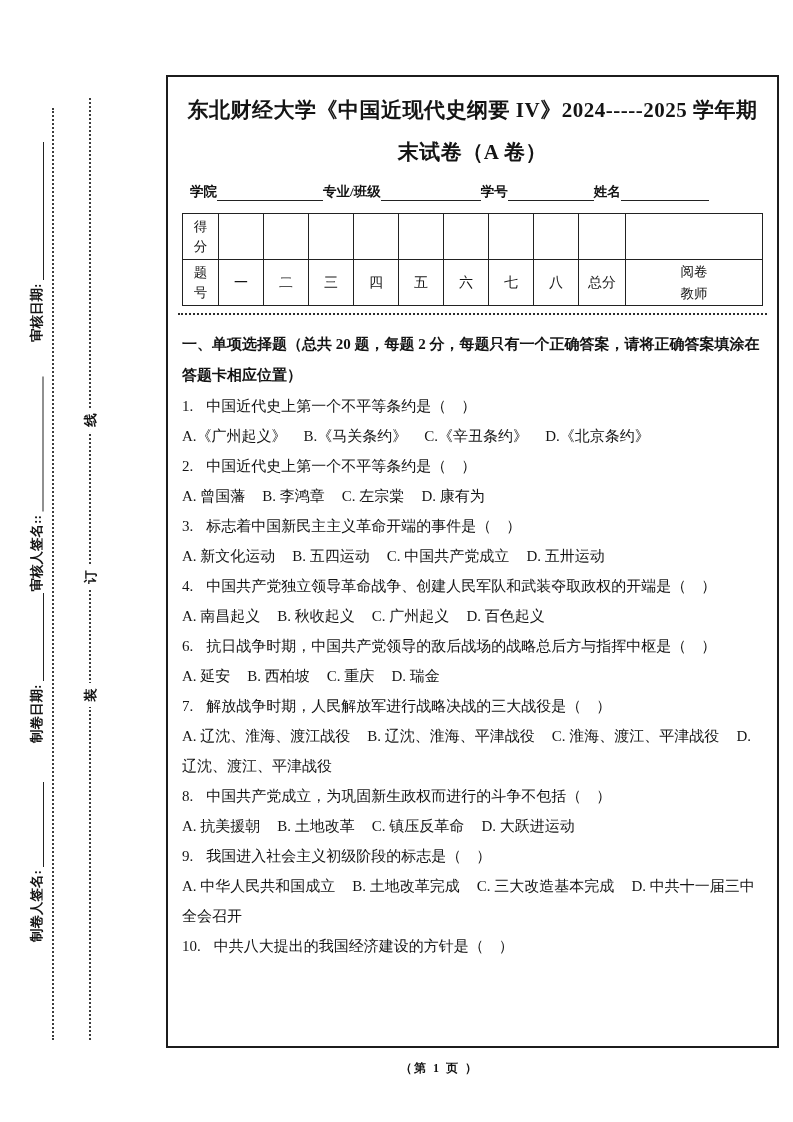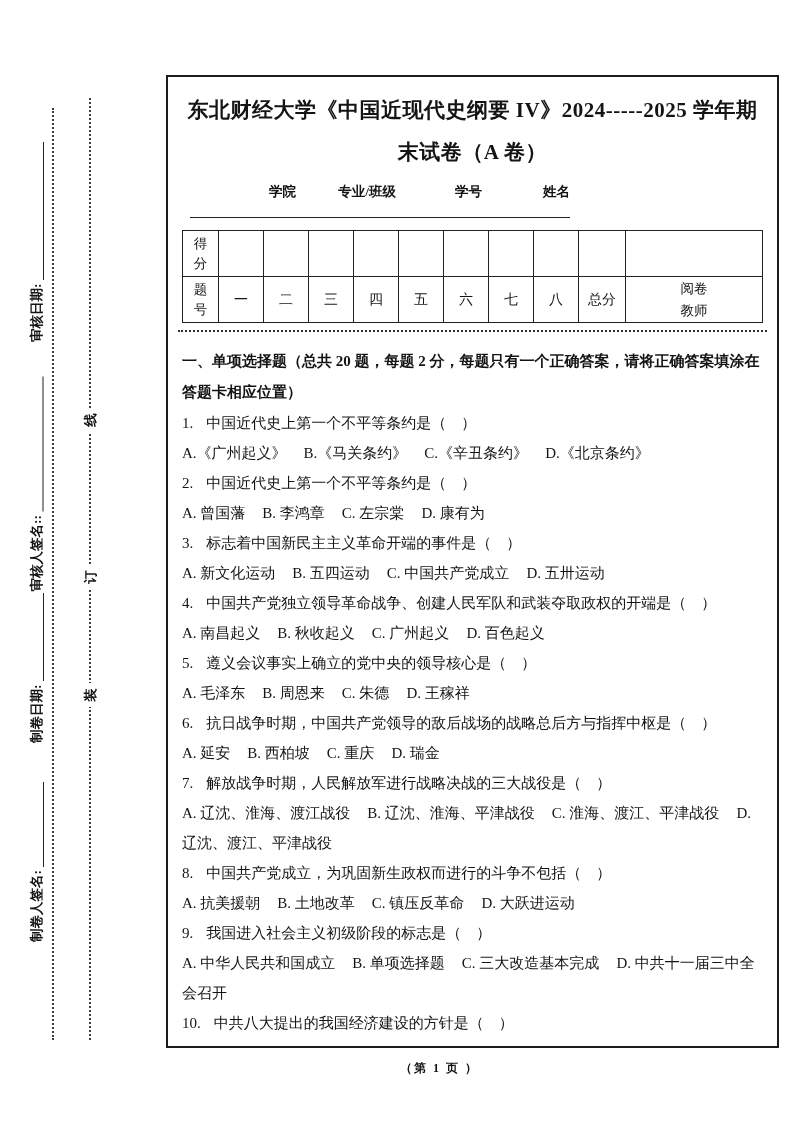--- a/index.html
+++ b/index.html
@@ -24,21 +24,21 @@
   
   .paper-box{
     position:absolute;left:133px;top:75px;width:613px;height:973px;box-sizing:border-box;
     border:2px solid #1c1c1c;padding:10px 14px;overflow:hidden;margin-left:33px;
   }
   .exam-title{
     font-size:21px;font-weight:bold;text-align:center;line-height:2.0;margin:2px 4px 0;
     letter-spacing:0.5px;
   }
   .fields-row{display:flex;margin:10px 8px 0;font-size:13.5px;font-weight:bold;align-items:flex-end;}
-  .field{display:flex;align-items:flex-end;flex-direction:column;}
+  .field{display:flex;align-items:flex-end;}
   .field .f-blank{border-bottom:1.5px solid #222;height:16px;}
   .field.f1 .f-blank{width:106px;}
   .field.f2 .f-blank{width:100px;}
   .field.f3 .f-blank{width:86px;}
   .field.f4 .f-blank{width:88px;}
   
   table.score{width:100%;border-collapse:collapse;margin-top:12px;table-layout:fixed;}
   table.score td{
     border:1.6px solid #222;text-align:center;vertical-align:middle;
     font-size:14px;padding:0;height:45px;
@@ -175,26 +175,20 @@
     </p>
   </div>
 
   <div class="question">
     <p><span class="qnum">4.</span><span>中国共产党独立领导革命战争、创建人民军队和武装夺取政权的开端是（　）</span></p>
     <p>
       <span class="opt">A. 南昌起义</span><span class="opt">B. 秋收起义</span><span class="opt">C. 广州起义</span><span class="opt">D. 百色起义</span>
     </p>
   </div>
 
-  <div class="question">
-    <p><span class="qnum">5.</span><span>遵义会议事实上确立的党中央的领导核心是（　）</span></p>
-    <p>
-      <span class="opt">A. 毛泽东</span><span class="opt">B. 周恩来</span><span class="opt">C. 朱德</span><span class="opt">D. 王稼祥</span>
-    </p>
-  </div>
 
   <div class="question">
     <p><span class="qnum">6.</span><span>抗日战争时期，中国共产党领导的敌后战场的战略总后方与指挥中枢是（　）</span></p>
     <p>
       <span class="opt">A. 延安</span><span class="opt">B. 西柏坡</span><span class="opt">C. 重庆</span><span class="opt">D. 瑞金</span>
     </p>
   </div>
 
   <div class="question">
     <p><span class="qnum">7.</span><span>解放战争时期，人民解放军进行战略决战的三大战役是（　）</span></p>
@@ -206,21 +200,21 @@
   <div class="question">
     <p><span class="qnum">8.</span><span>中国共产党成立，为巩固新生政权而进行的斗争不包括（　）</span></p>
     <p>
       <span class="opt">A. 抗美援朝</span><span class="opt">B. 土地改革</span><span class="opt">C. 镇压反革命</span><span class="opt">D. 大跃进运动</span>
     </p>
   </div>
 
   <div class="question">
     <p><span class="qnum">9.</span><span>我国进入社会主义初级阶段的标志是（　）</span></p>
     <p>
-      <span class="opt">A. 中华人民共和国成立</span><span class="opt">B. 单项选择题</span><span class="opt">C. 三大改造基本完成</span><span class="opt">D. 中共十一届三中全会召开</span>
+      <span class="opt">A. 中华人民共和国成立</span><span class="opt">B. 土地改革完成</span><span class="opt">C. 三大改造基本完成</span><span class="opt">D. 中共十一届三中全会召开</span>
     </p>
   </div>
 
   <div class="question">
     <p><span class="qnum">10.</span><span>中共八大提出的我国经济建设的方针是（　）</span></p>
   </div>
 
 </div>
 
 <div class="page-footer">（第 1 页 ）</div>

